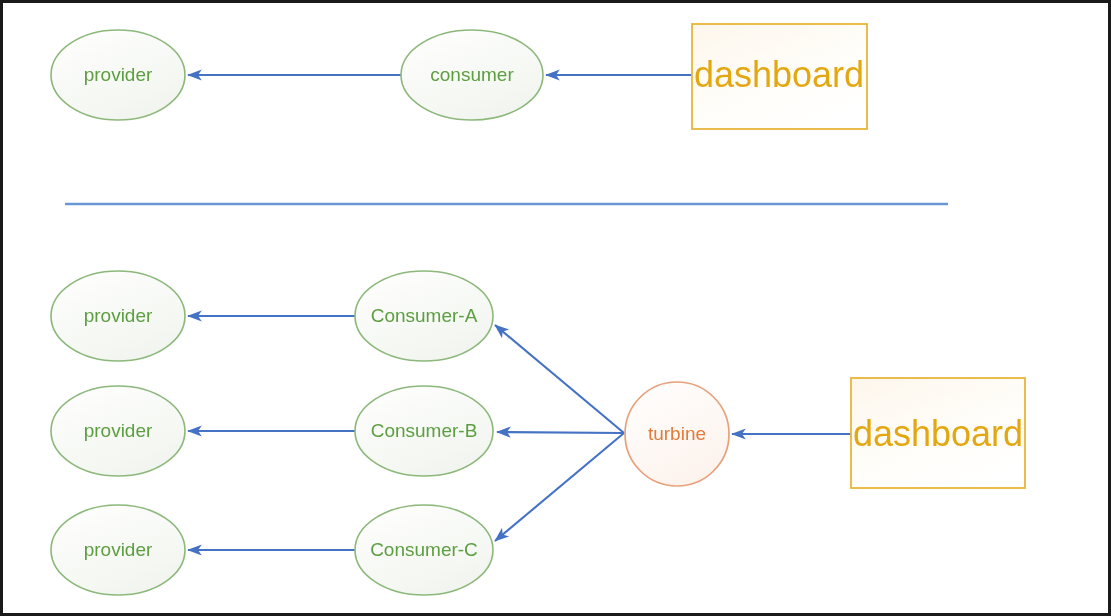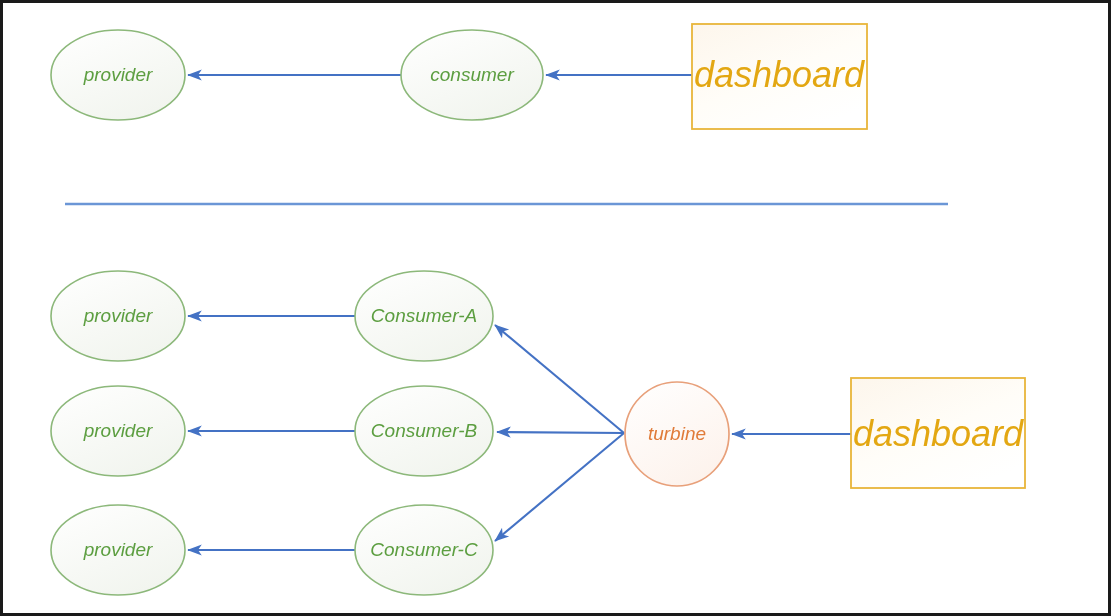--- a/index.html
+++ b/index.html
@@ -11,21 +11,20 @@
     font-family: "Liberation Sans", sans-serif;
   }
   #frame {
     position: relative;
     width: 1111px;
     height: 616px;
     background: #ffffff;
     box-sizing: border-box;
     border: 3px solid #1a1a1a;
     overflow: hidden;
-    font-style: italic;
   }
   #diagram-svg {
     position: absolute;
     left: 0;
     top: 0;
     width: 1111px;
     height: 616px;
     display: block;
   }
   .node-label {

